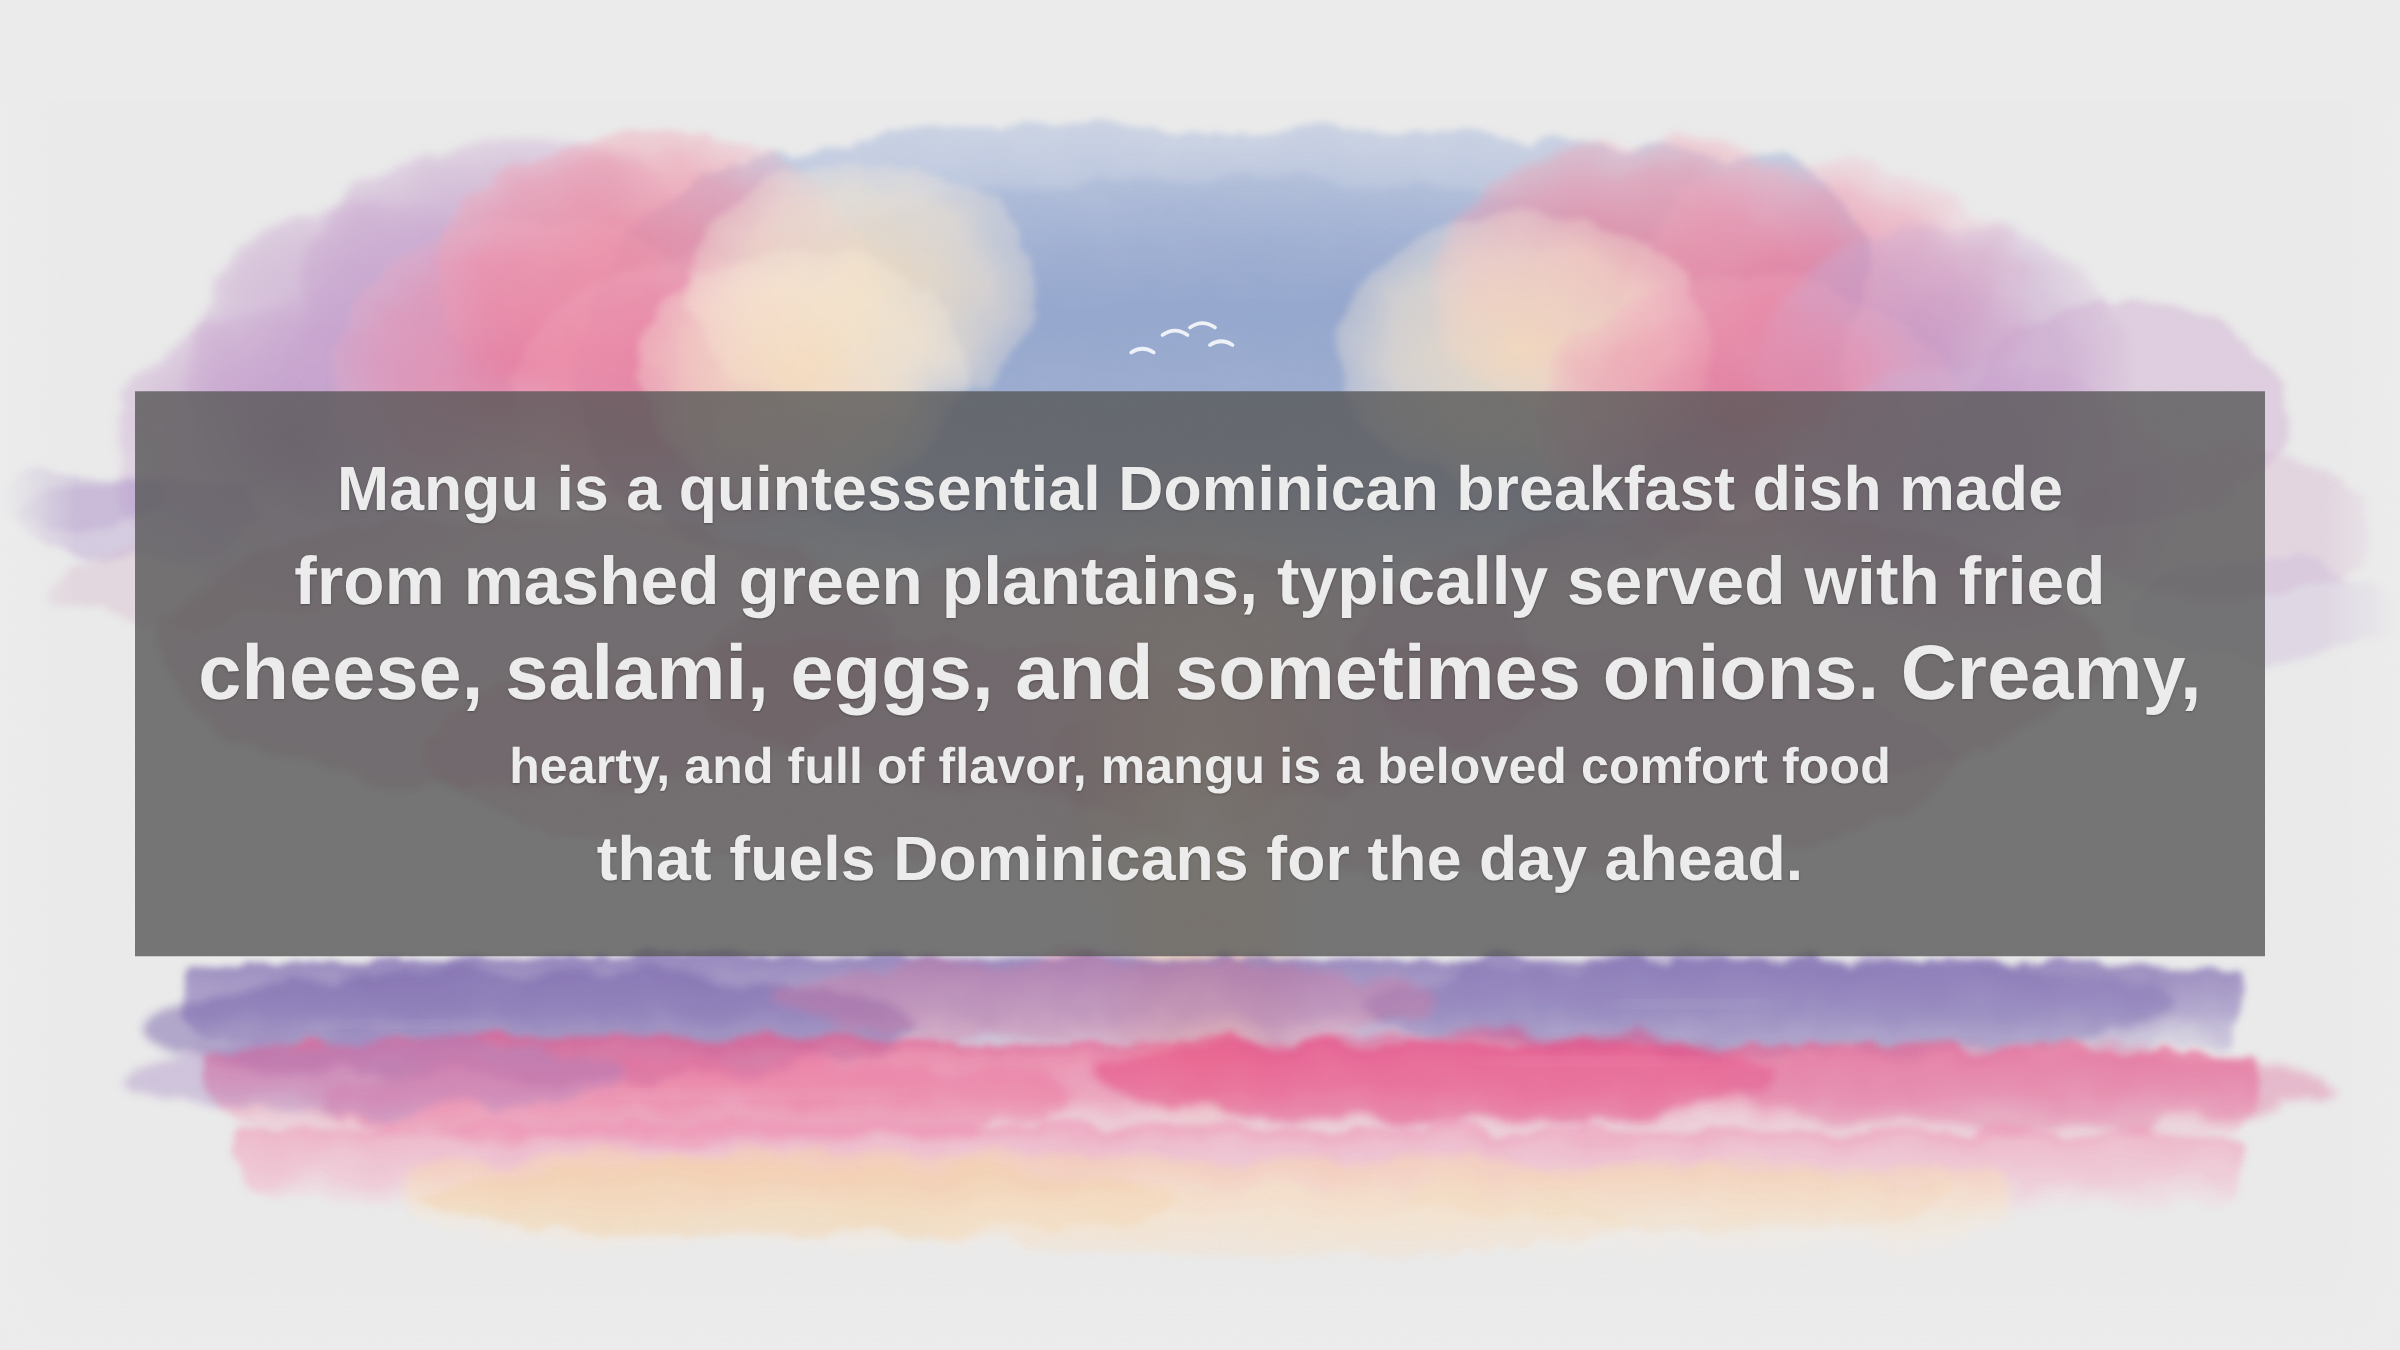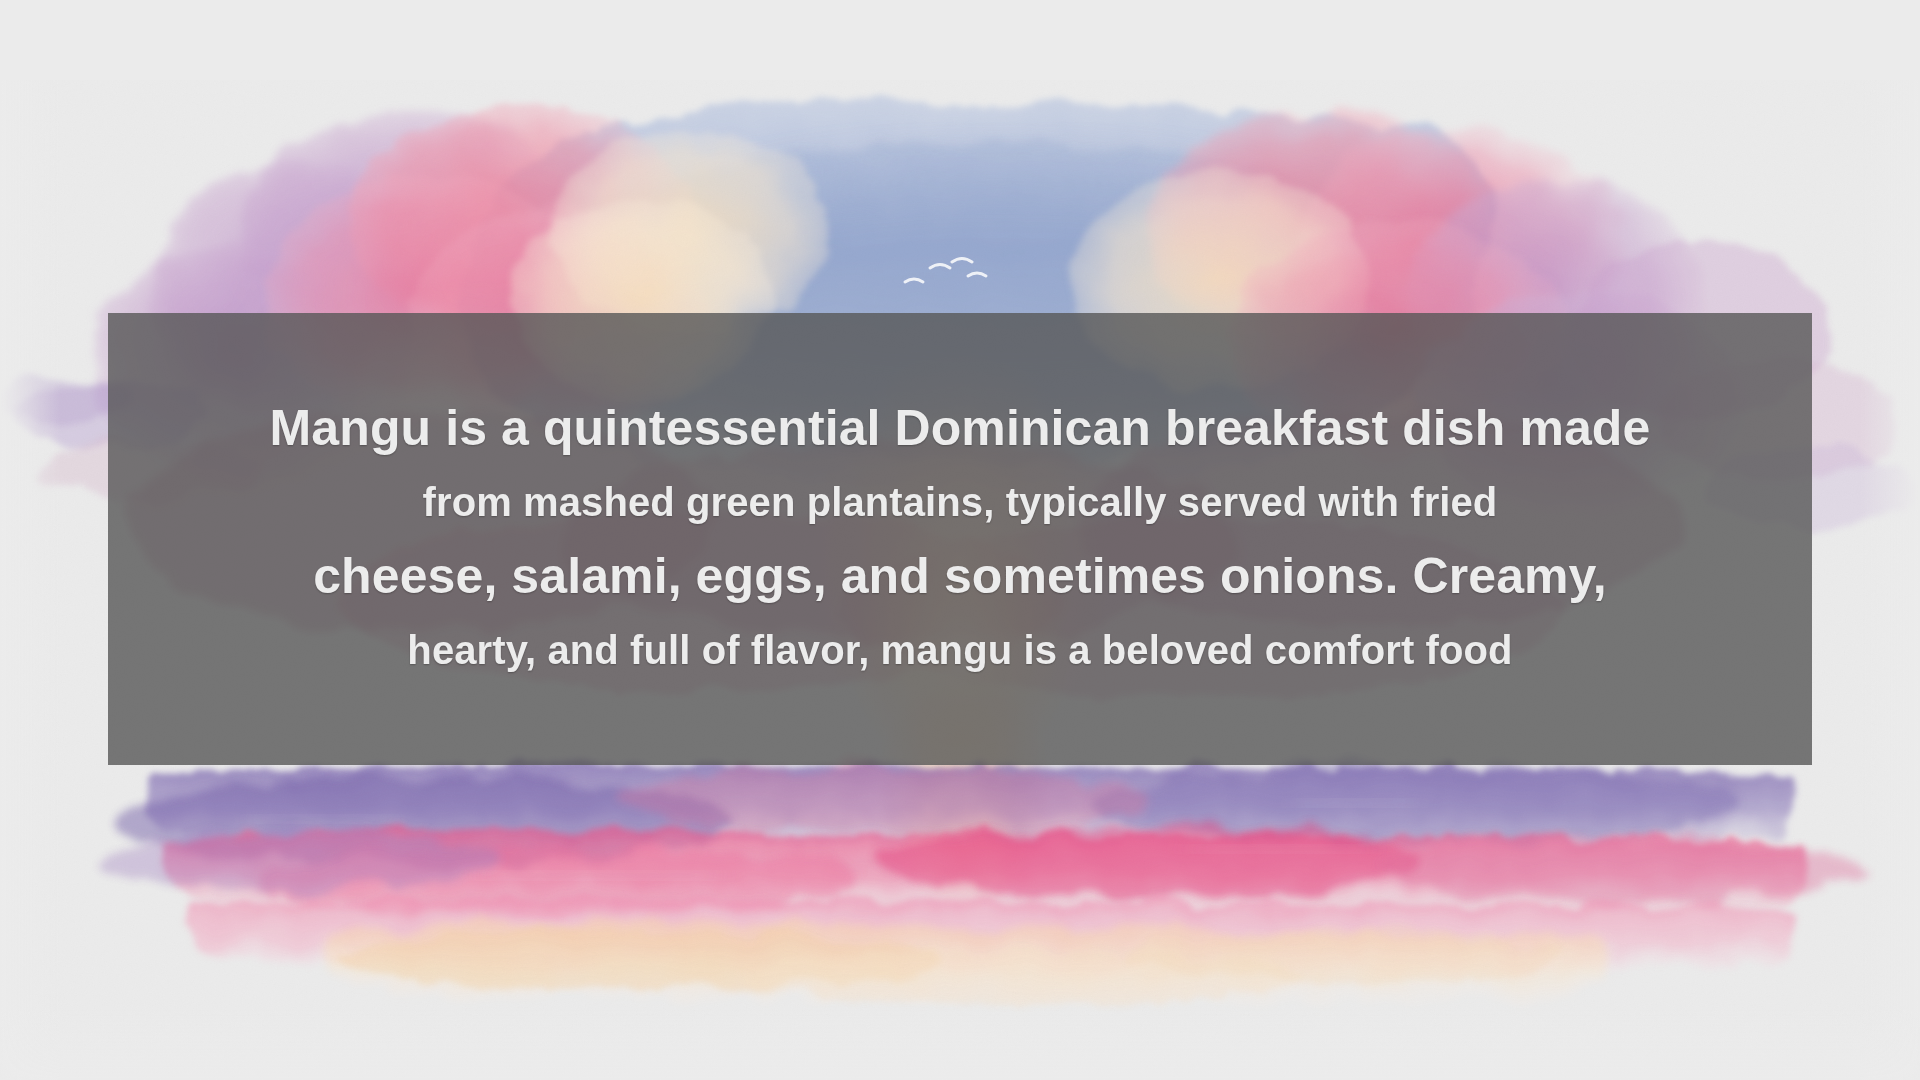--- a/index.html
+++ b/index.html
@@ -299,18 +299,19 @@
 
       <rect x="0" y="0" width="60" height="1080" fill="url(#fadeL)"></rect>
       <rect x="1860" y="0" width="60" height="1080" fill="url(#fadeR)"></rect>
       <rect x="0" y="1010" width="1920" height="70" fill="url(#fadeB)"></rect>
       <rect x="0" y="0" width="1920" height="80" fill="#ebebeb"></rect>
     </svg>
   </div>
 
   <div id="caption-overlay">
     <div class="caption-line" style="font-size: 50px;">Mangu is a quintessential Dominican breakfast dish made</div>
-    <div class="caption-line" style="font-size: 40px;">from mashed green plantains, typically served with fried</div>
-    <div class="caption-line" style="font-size: 50px;">cheese, salami, eggs, and sometimes onions. Creamy,</div>
+    <div class="caption-line" style="font-size: 54px;">from mashed green plantains, typically served with fried</div>
+    <div class="caption-line" style="font-size: 62px;">cheese, salami, eggs, and sometimes onions. Creamy,</div>
     <div class="caption-line" style="font-size: 40px;">hearty, and full of flavor, mangu is a beloved comfort food</div>
+    <div class="caption-line" style="font-size: 50px;">that fuels Dominicans for the day ahead.</div>
   </div>
 
 </div>
 
 </body></html>

